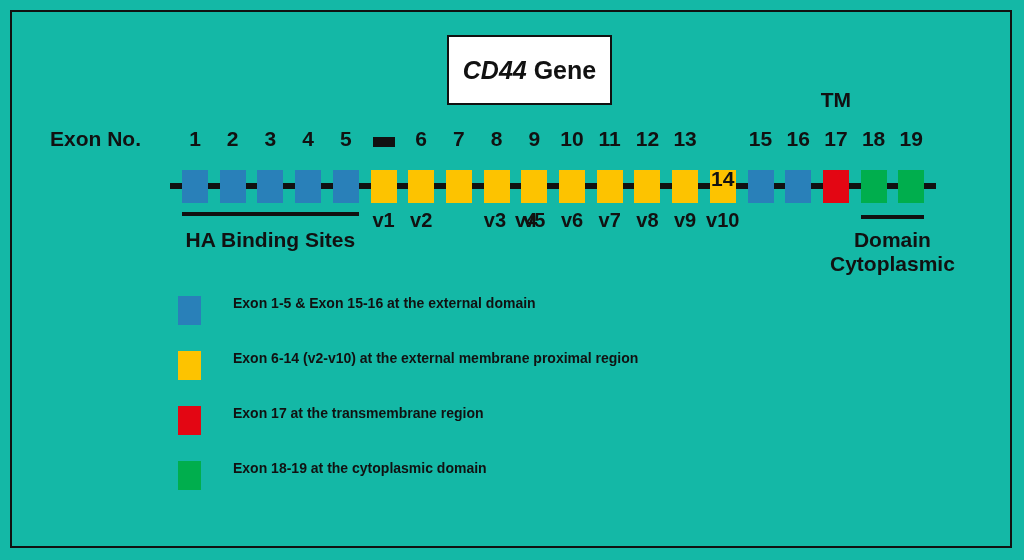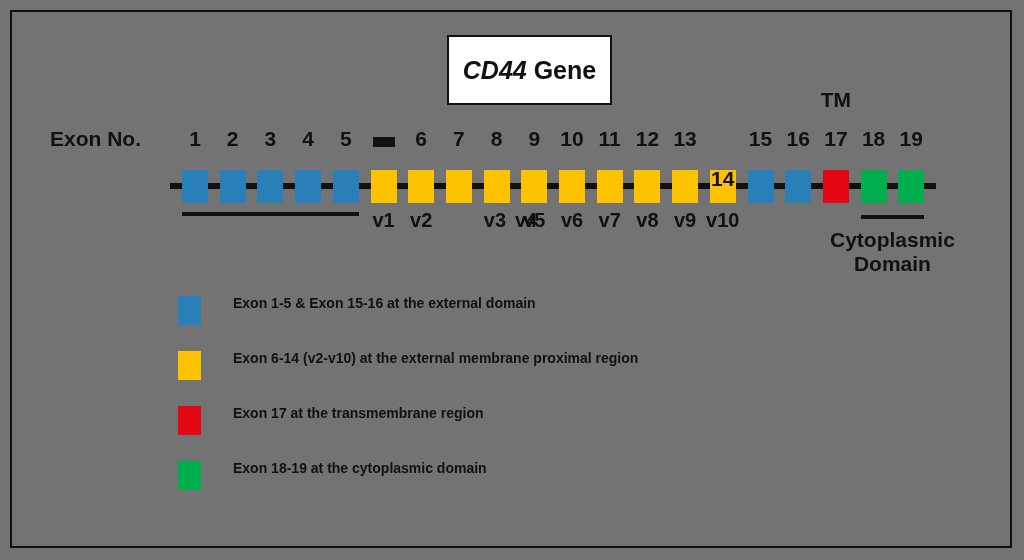--- a/index.html
+++ b/index.html
@@ -8,21 +8,21 @@
     padding: 0;
     background: #ffffff;
   }
   body {
     font-family: "Liberation Sans", sans-serif;
   }
   #figure {
     position: relative;
     width: 1024px;
     height: 560px;
-    background: #737373;
+    background: #14b8a6;
     overflow: hidden;
   }
   
   .frame {
     position: absolute;
     left: 10px;
     top: 10px;
     width: 1002px;
     height: 538px;
     border: 2px solid #111111;
@@ -227,24 +227,27 @@
       <div class="exon-box" style="left: 785.2px; width: 26px; background: rgb(41, 128, 185);"></div>
       <div class="exon-num" style="left: 798.2px;">16</div>
       <div class="exon-box" style="left: 822.9px; width: 26px; background: rgb(227, 6, 19);"></div>
       <div class="exon-num" style="left: 835.9px;">17</div>
       <div class="exon-box" style="left: 860.6px; width: 26px; background: rgb(0, 174, 77);"></div>
       <div class="exon-num" style="left: 873.6px;">18</div>
       <div class="exon-box" style="left: 898.3px; width: 26px; background: rgb(0, 174, 77);"></div>
       <div class="exon-num" style="left: 911.3px;">19</div>
       <div class="tm-label" style="left: 835.9px; text-align: center;">TM</div>
       <div class="domain-bar" style="left: 182px; width: 176.8px; top: 212px;"></div>
+      <div class="domain-label" style="left: 270.4px; top: 228px;">
+        <div>HA Binding Sites</div>
+      </div>
       <div class="domain-bar" style="left: 860.6px; width: 63.7px; top: 215px;"></div>
       <div class="domain-label" style="left: 892.45px; top: 228px;">
+        <div>Domain</div>
         <div>Cytoplasmic</div>
-        <div>Domain</div>
       </div>
     </div>
 
   <div class="legend" id="legend">
       <div class="legend-row">
         <div class="legend-swatch" style="background: rgb(41, 128, 185);"></div>
         <div class="legend-text">Exon 1-5 &amp; Exon 15-16 at the external domain</div>
       </div>
       <div class="legend-row">
         <div class="legend-swatch" style="background: rgb(253, 195, 0);"></div>

